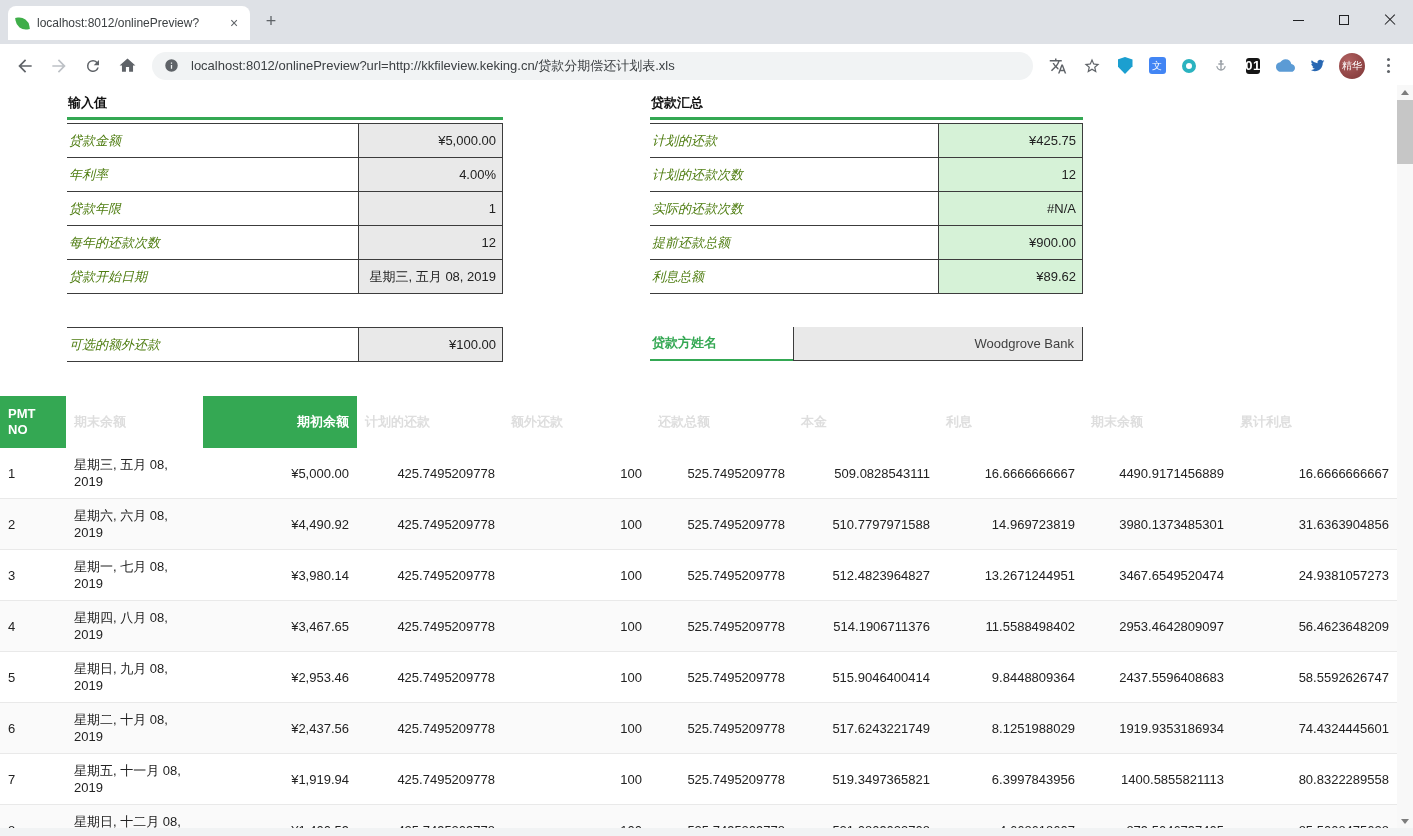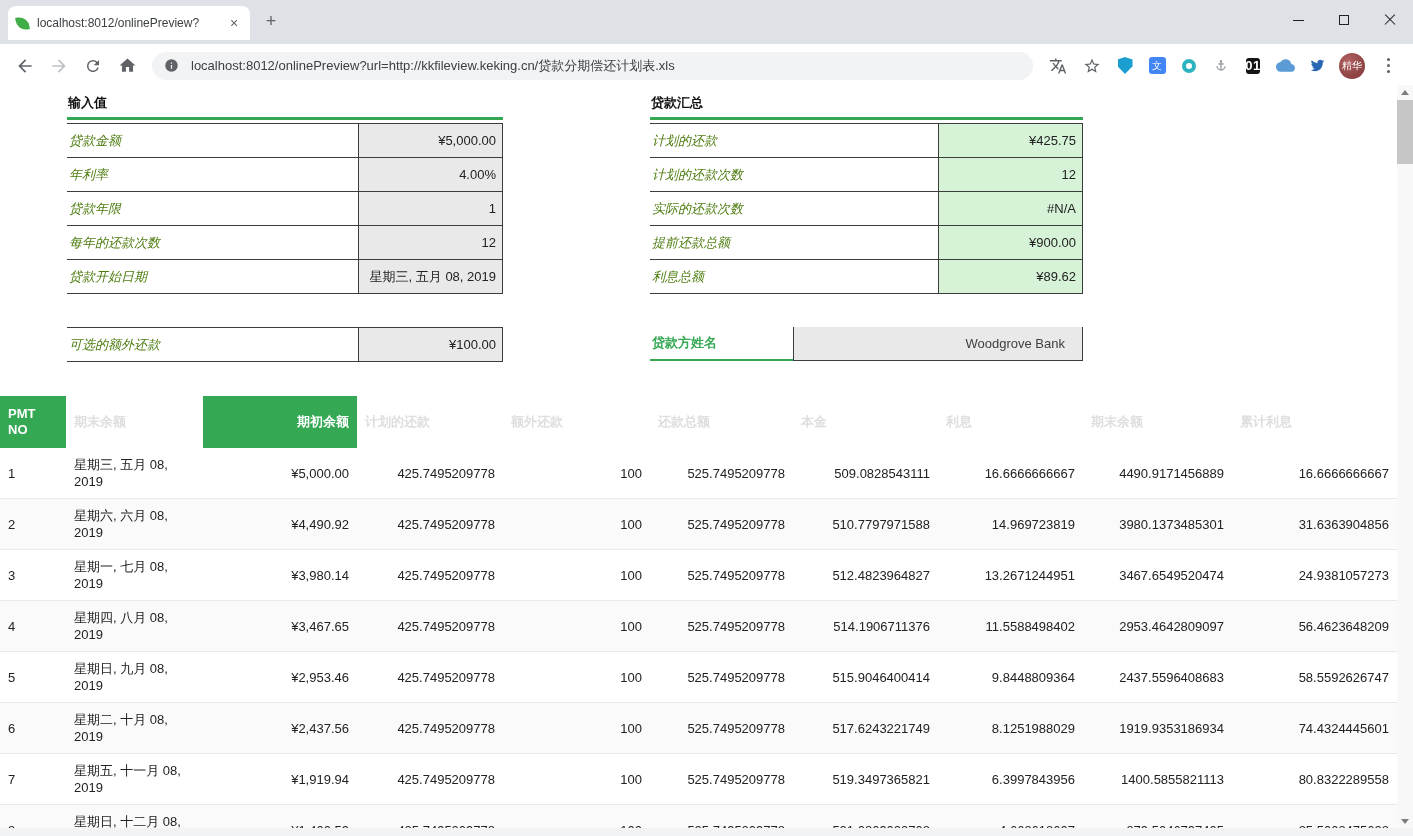--- a/index.html
+++ b/index.html
@@ -58,21 +58,21 @@
   .p-label{flex:1;font-style:italic;display:flex;align-items:center;padding-left:2px;color:#4d7c0f;}
   .p-value{width:145px;flex:none;display:flex;align-items:center;justify-content:flex-end;
            padding:0 6px;border-left:1px solid var(--dark_border);border-right:1px solid var(--dark_border);}
   .val-gray{background:var(--cell_gray);}
   .val-green{background:var(--light_green);}
   .extra-row{margin-top:33px;border-top:1px solid var(--dark_border);}
   .lender-row{margin-top:33px;display:flex;height:34px;align-items:stretch;}
   .lender-label{width:143px;flex:none;display:flex;align-items:center;padding-left:2px;
                 color:var(--green);font-weight:bold;border-bottom:2px solid var(--green);}
   .lender-value{flex:1;background:var(--cell_gray);display:flex;align-items:center;justify-content:flex-end;
-                padding:0 17px;color:#3f3f3f;border-bottom:1px solid var(--dark_border);
+                padding:0 8px;color:#3f3f3f;border-bottom:1px solid var(--dark_border);
                 border-left:1px solid var(--dark_border);border-right:1px solid var(--dark_border);}
 
   
   table.schedule{margin-top:34px;width:1397px;table-layout:fixed;border-collapse:collapse;}
   .schedule th{height:52px;vertical-align:middle;text-align:left;padding:0 8px;
                font-weight:bold;font-size:13px;line-height:16px;color:var(--faint_header);background:#fff;}
   .schedule th.green{background:var(--green);color:#fff;}
   .schedule th:nth-child(3){text-align:right;}
   .schedule td{padding:8px;line-height:17px;font-size:13px;color:#222;text-align:right;
                border-bottom:1px solid #e9e9e9;vertical-align:middle;}

